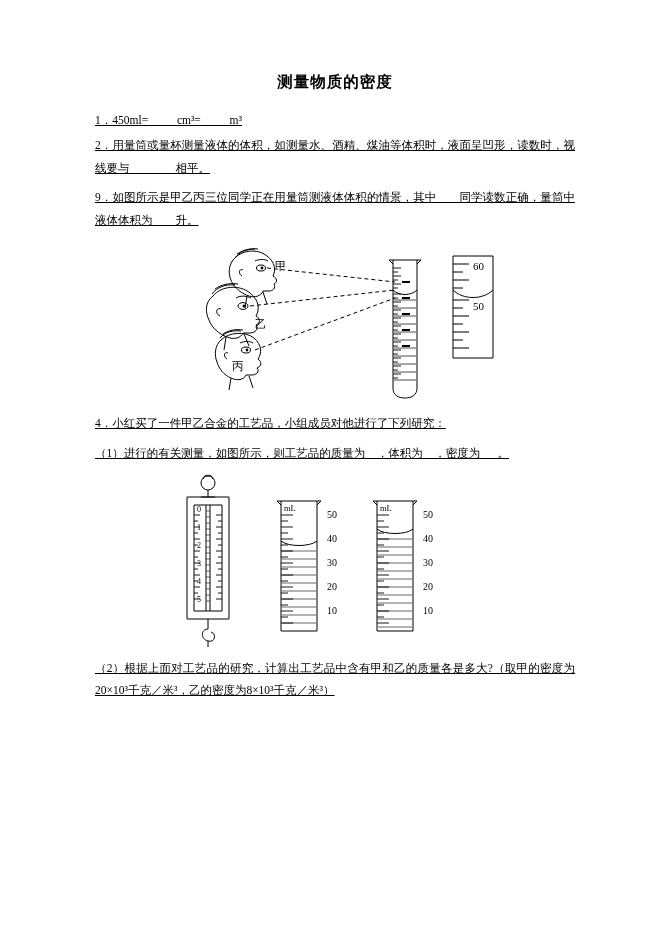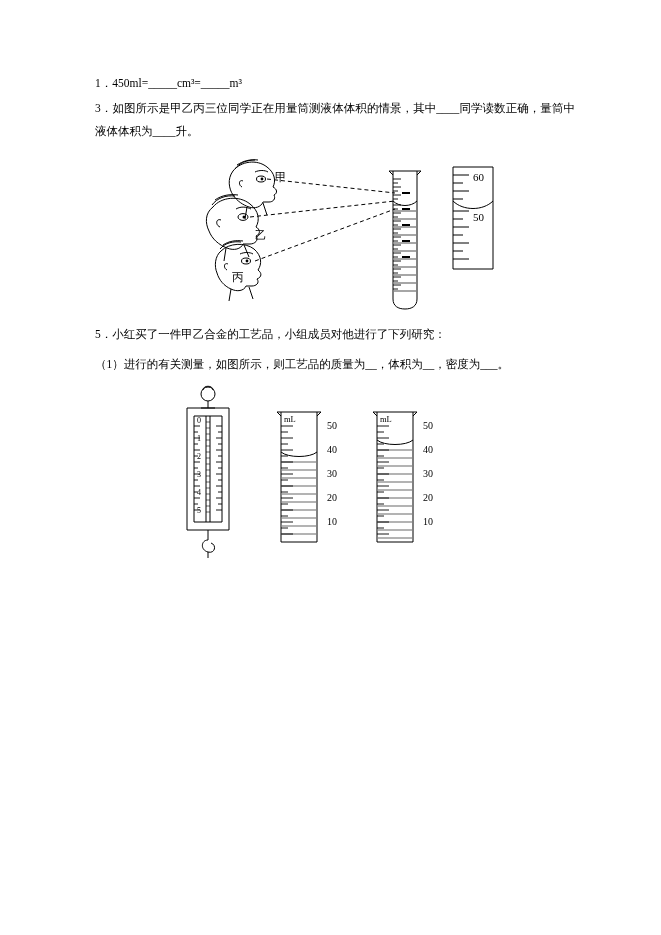--- a/index.html
+++ b/index.html
@@ -35,20 +35,21 @@
     margin: 0 0 16px 0;
     letter-spacing: 1px;
     font-family: "Liberation Serif", serif;
   }
   p.para {
     font-size: 11.5px;
     line-height: 1.95;
     margin: 0 0 7px 0;
     text-align: justify;
     font-family: "Liberation Serif", serif;
+    text-decoration: underline;
   }
   p.tight {
     margin-bottom: 3px;
   }
   .fig1 {
     position: relative;
     width: 480px;
     height: 168px;
     margin: 4px 0 6px 0;
   }
@@ -63,29 +64,33 @@
     left: 0;
     top: 0;
   }
 </style>
 </head>
 <body>
 
 <div class="page">
   <div class="content">
 
+    <h1 class="doc-title">测量物质的密度</h1>
 
     <p class="para tight">
       <span>1．450ml=_____cm³=_____m³</span>
     </p>
 
 
-
     <p class="para">
-      <span>3．如图所示是甲乙丙三位同学正在用量筒测液体体积的情景，其中____同学读数正确，量筒中液体体积为____升。</span>
+      <span>2．用量筒或量杯测量液体的体积，如测量水、酒精、煤油等体积时，液面呈凹形，读数时，视线要与________相平。</span>
+    </p>
+
+    <p class="para">
+      <span>9．如图所示是甲乙丙三位同学正在用量筒测液体体积的情景，其中____同学读数正确，量筒中液体体积为____升。</span>
     </p>
 
     <div class="fig1">
       <svg class="figsvg" width="480" height="168" viewBox="0 0 480 168">
         <g fill="none" stroke="#000" stroke-width="1">
 
           <path d="M138 22 C146 12 162 10 172 18 C180 24 181 32 178 38 C182 40 183 44 179 46
                    C181 50 178 53 174 53 L168 53 C166 58 160 60 154 58 C148 56 142 52 138 46
                    C134 40 132 30 138 22 Z"></path>
 
@@ -218,21 +223,21 @@
         <text x="378" y="72" font-family="Liberation Serif, serif" font-size="11" fill="#000">50</text>
         <text x="180" y="32" font-family="Liberation Serif, serif" font-size="11.5" fill="#000">甲</text>
         <text x="160" y="90" font-family="Liberation Serif, serif" font-size="11.5" fill="#000">乙</text>
         <text x="137" y="132" font-family="Liberation Serif, serif" font-size="11.5" fill="#000">丙</text>
       </svg>
     </div>
 
 
 
     <p class="para">
-      <span>5．小红买了一件甲乙合金的工艺品，小组成员对他进行了下列研究：</span>
+      <span>4．小红买了一件甲乙合金的工艺品，小组成员对他进行了下列研究：</span>
     </p>
 
     <p class="para">
       <span>（1）进行的有关测量，如图所示，则工艺品的质量为__，体积为__，密度为___。</span>
     </p>
 
     <div class="fig2">
       <svg class="figsvg" width="480" height="178" viewBox="0 0 480 178">
         <g fill="none" stroke="#000" stroke-width="1">
 
@@ -428,15 +433,18 @@
           <text x="285" y="40">mL</text>
           <text x="328" y="47" font-size="10">50</text>
           <text x="328" y="71" font-size="10">40</text>
           <text x="328" y="95" font-size="10">30</text>
           <text x="328" y="119" font-size="10">20</text>
           <text x="328" y="143" font-size="10">10</text>
         </g>
       </svg>
     </div>
 
+    <p class="para">
+      <span>（2）根据上面对工艺品的研究，计算出工艺品中含有甲和乙的质量各是多大?（取甲的密度为20×10³千克／米³，乙的密度为8×10³千克／米³）</span>
+    </p>
 
   </div>
 </div>
 
 </body></html>

